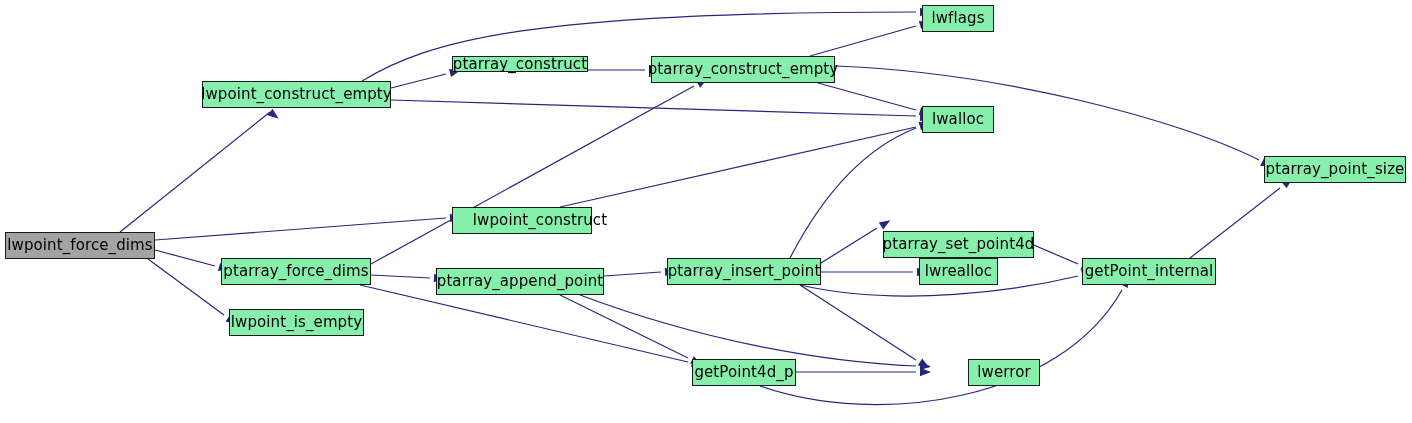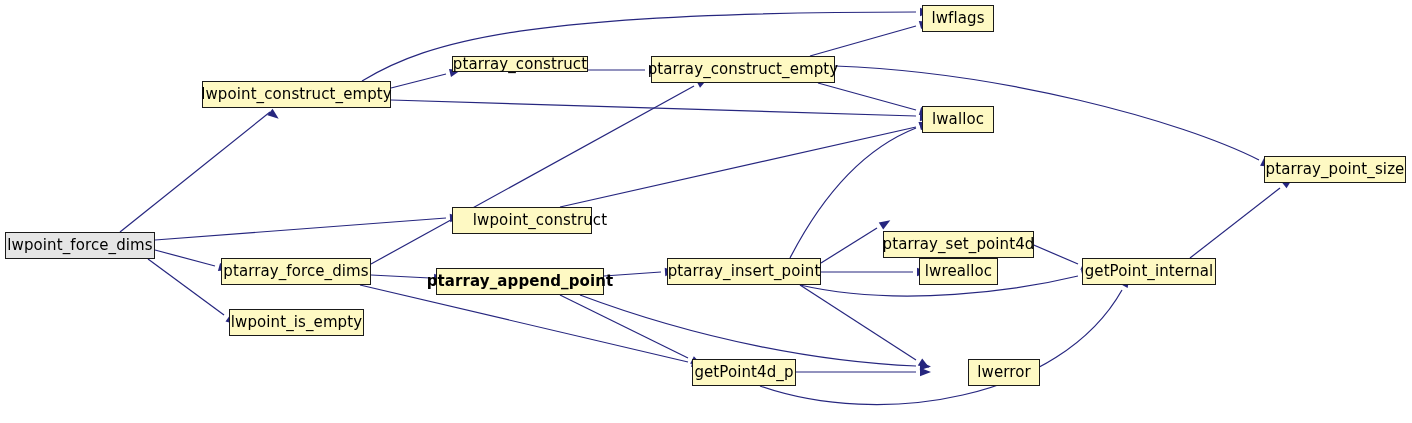--- a/index.html
+++ b/index.html
@@ -17,33 +17,33 @@
   #edge-layer {
     position: absolute;
     left: 0; top: 0;
     width: 1412px;
     height: 423px;
   }
   .node {
     position: absolute;
     box-sizing: border-box;
     border: 1px solid #1a1a1a;
-    background: #fef9c3;
+    background: #86efac;
     color: #000000;
     font-size: 15px;
     line-height: 1;
     display: flex;
     align-items: center;
     justify-content: center;
     white-space: nowrap;
     letter-spacing: 0.1px;
     z-index: 5;
   }
   .node.root {
-    background: #e5e5e5;
+    background: #a3a3a3;
     border-color: #1a1a1a;
   }
   .node .lbl {
     display: block;
     padding: 0 9px;
   }
 </style>
 </head>
 <body>
 
@@ -130,21 +130,21 @@
       </div>
       <div class="node" style="left: 452px; top: 207px; width: 140px; height: 27px; padding-left: 36px;">
         <span class="lbl">lwpoint_construct</span>
       </div>
       <div class="node" style="left: 221px; top: 258px; width: 150px; height: 27px;">
         <span class="lbl">ptarray_force_dims</span>
       </div>
       <div class="node" style="left: 229px; top: 309px; width: 135px; height: 27px;">
         <span class="lbl">lwpoint_is_empty</span>
       </div>
-      <div class="node" style="left: 436px; top: 268px; width: 168px; height: 27px; font-weight: bold;">
+      <div class="node" style="left: 436px; top: 268px; width: 168px; height: 27px;">
         <span class="lbl">ptarray_append_point</span>
       </div>
       <div class="node" style="left: 667px; top: 258px; width: 154px; height: 27px;">
         <span class="lbl">ptarray_insert_point</span>
       </div>
       <div class="node" style="left: 883px; top: 207px; width: 151px; height: 27px; margin-top: 24px;">
         <span class="lbl">ptarray_set_point4d</span>
       </div>
       <div class="node" style="left: 919px; top: 258px; width: 79px; height: 27px;">
         <span class="lbl">lwrealloc</span>

